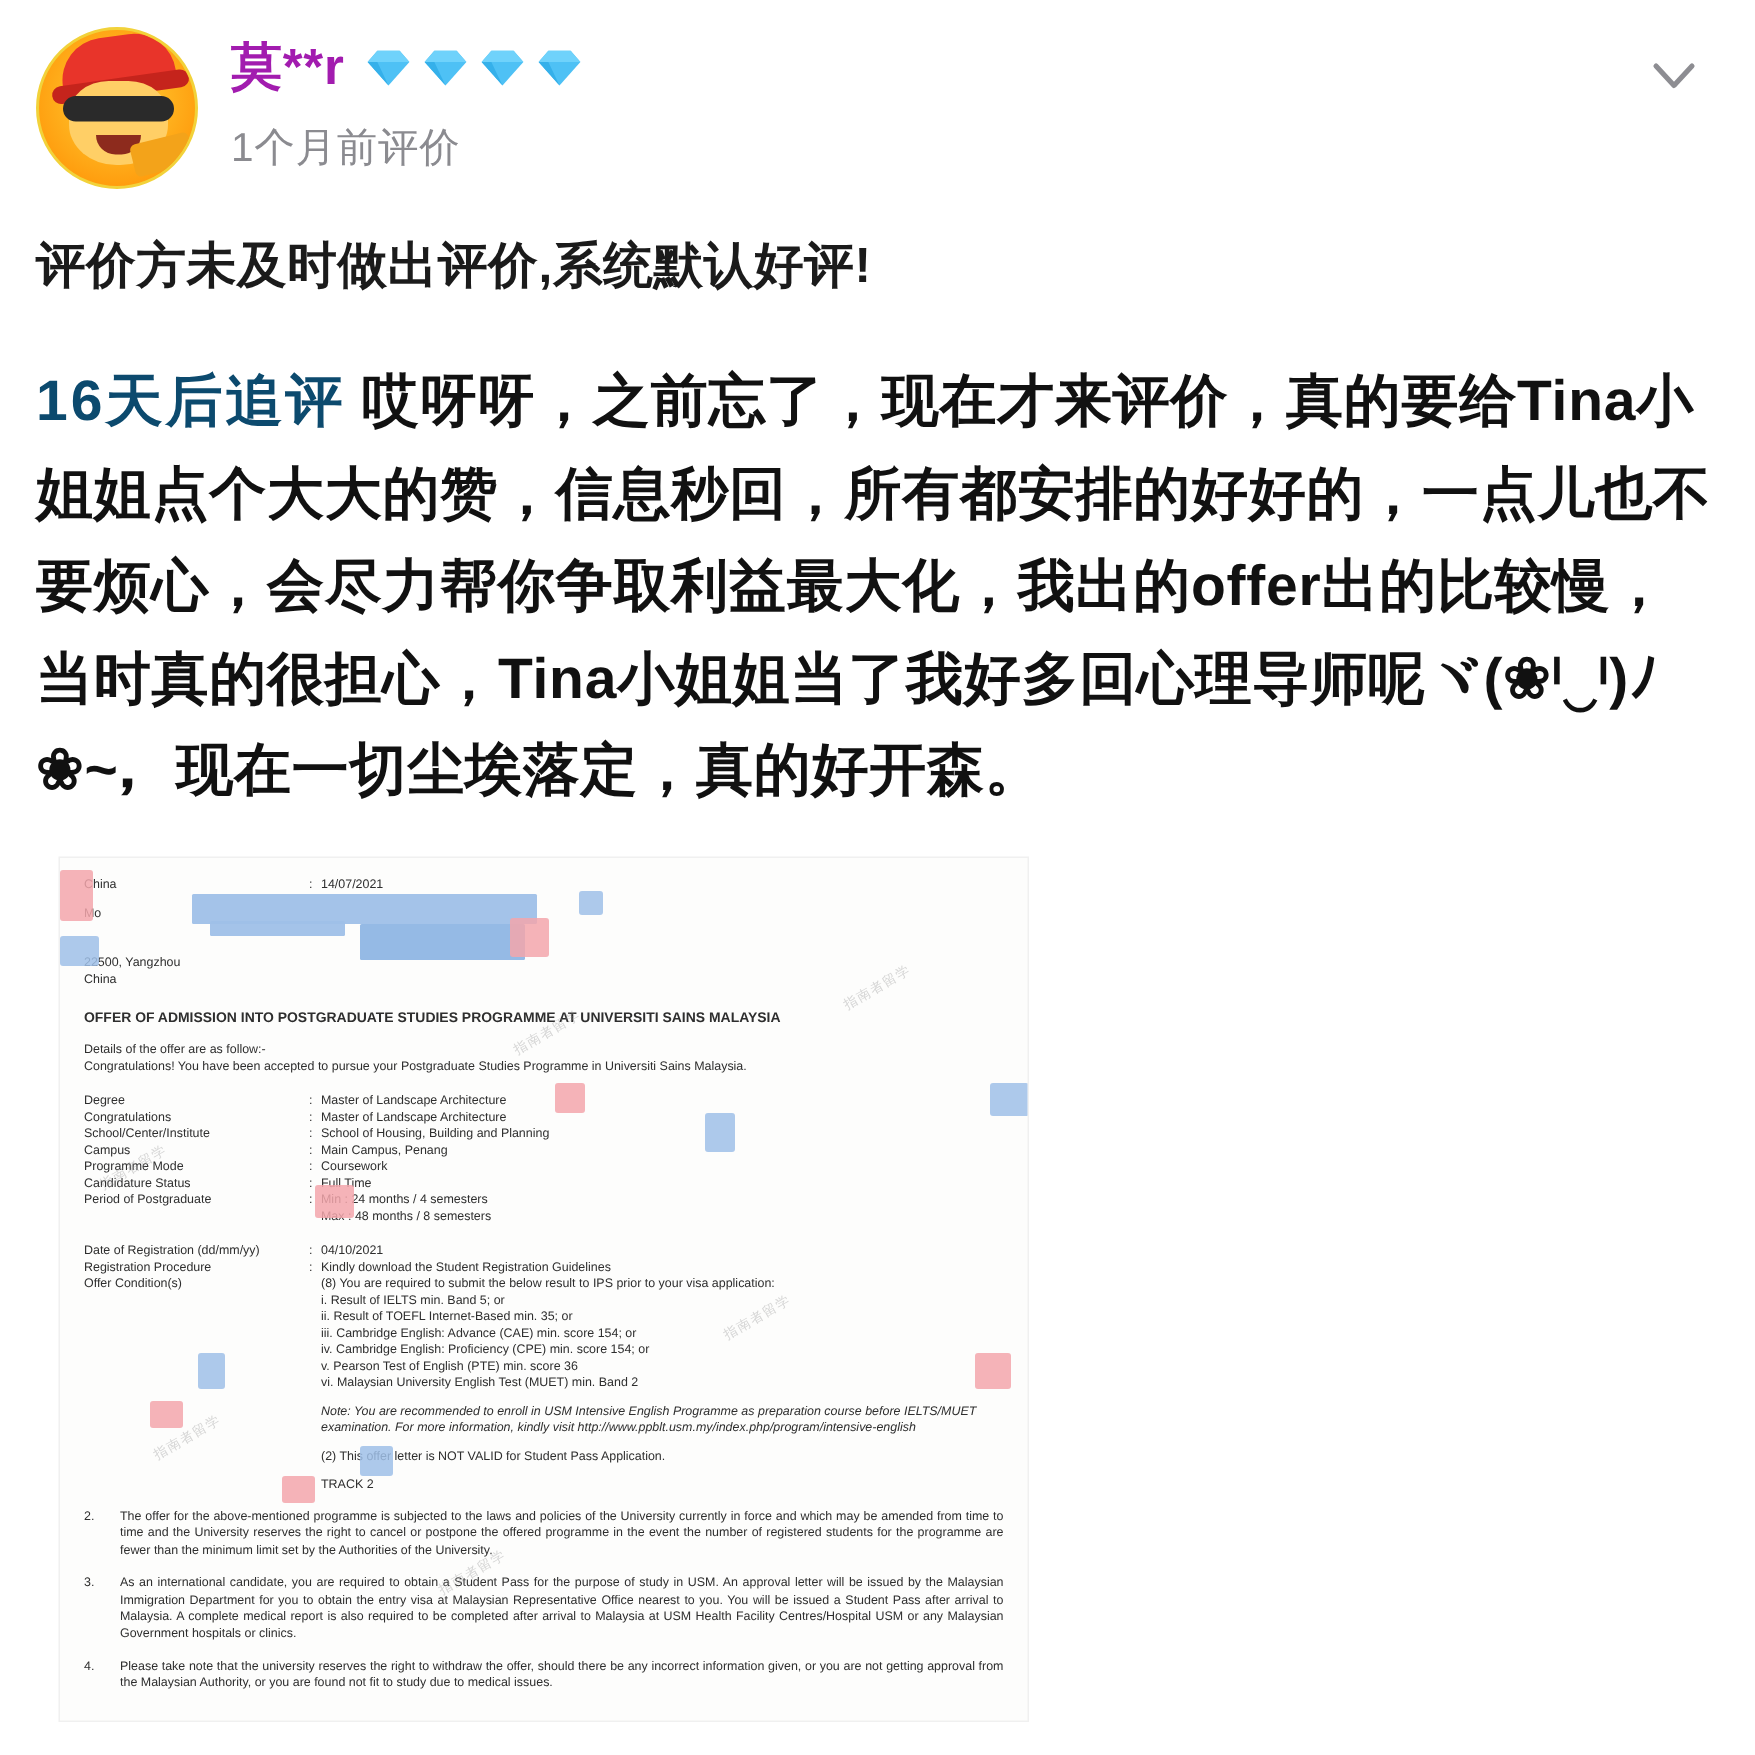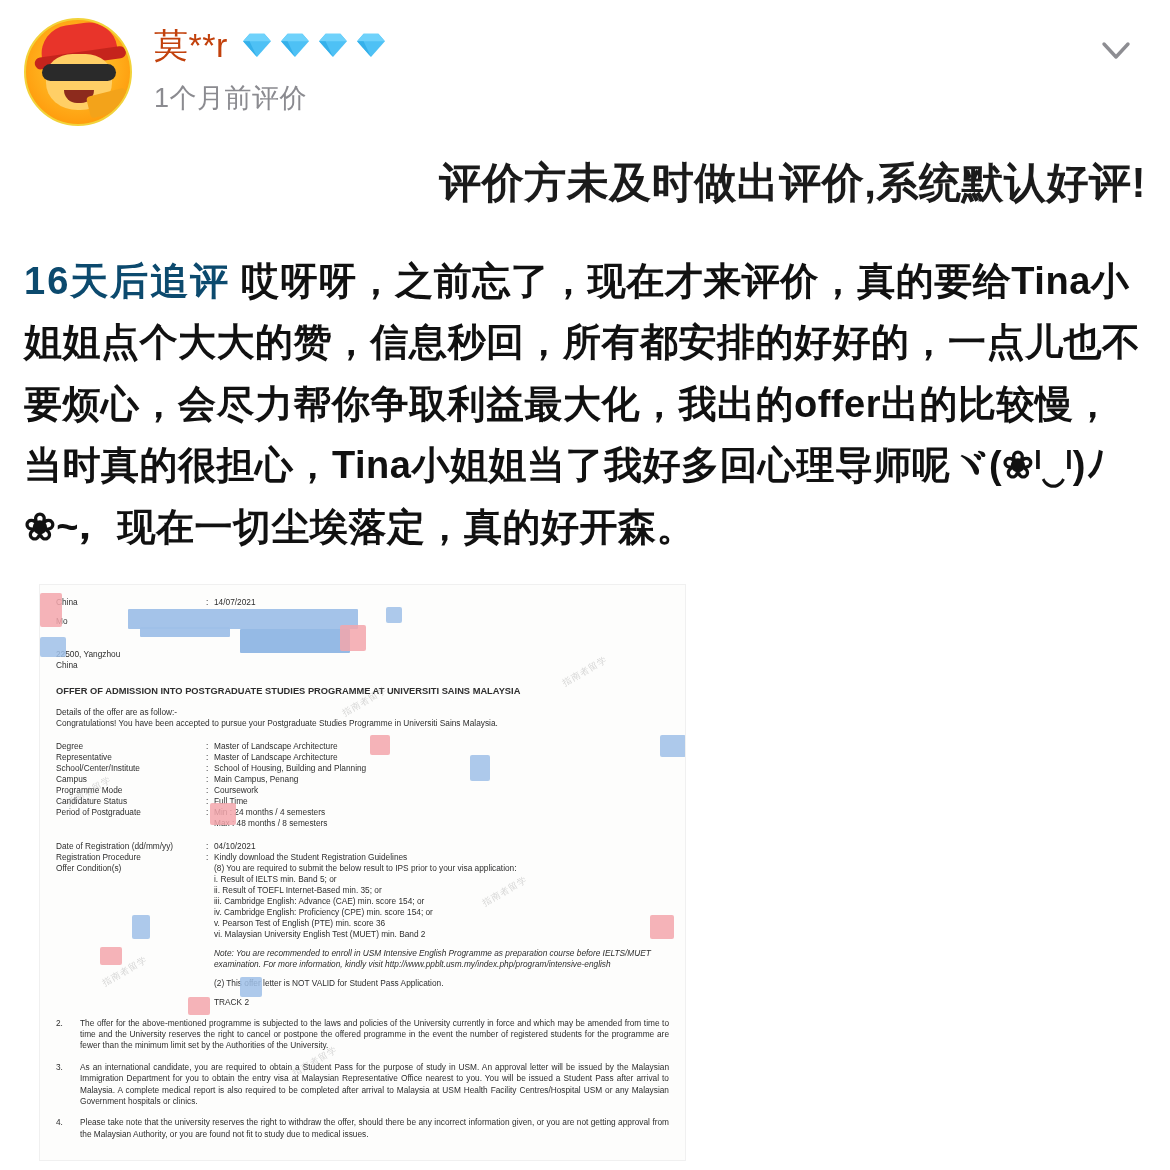--- a/index.html
+++ b/index.html
@@ -97,22 +97,22 @@
     flex: 1 1 auto;
     min-width: 0;
   }
   .user-line {
     display: flex;
     align-items: center;
     gap: 14px;
   }
   .username {
     font-size: 34px;
-    font-weight: normal;
-    color: #c2410c;
+    font-weight: bold;
+    color: #a21caf;
     letter-spacing: 0.5px;
     line-height: 1;
   }
   .diamonds {
     display: flex;
     gap: 8px;
     align-items: center;
   }
   .diamond {
     width: 30px;
@@ -133,27 +133,26 @@
     top: 28px;
     width: 44px;
     height: 44px;
   }
 
   
   .content {
     padding: 14px 24px 0 24px;
   }
   .first-comment {
-    font-size: 42px;
+    font-size: 33px;
     font-weight: bold;
     color: #1b1b1b;
     line-height: 1.4;
     letter-spacing: 0.5px;
     margin: 22px 0 0 0;
-    text-align: right;
   }
   .append-block {
     margin-top: 38px;
     font-size: 38px;
     font-weight: bold;
     line-height: 1.62;
     color: #111111;
     letter-spacing: 0.5px;
   }
   .append-tag {
@@ -319,21 +318,21 @@
         <div class="tiny">Details of the offer are as follow:-</div>
         <div class="tiny">Congratulations! You have been accepted to pursue your Postgraduate Studies Programme in Universiti Sains Malaysia.</div>
         <div class="sp12"></div>
 
         <div class="row">
           <div class="lbl">Degree</div>
           <div class="col">:</div>
           <div class="val">Master of Landscape Architecture</div>
         </div>
         <div class="row">
-          <div class="lbl">Representative</div>
+          <div class="lbl">Congratulations</div>
           <div class="col">:</div>
           <div class="val">Master of Landscape Architecture</div>
         </div>
         <div class="row">
           <div class="lbl">School/Center/Institute</div>
           <div class="col">:</div>
           <div class="val">School of Housing, Building and Planning</div>
         </div>
         <div class="row">
           <div class="lbl">Campus</div>

